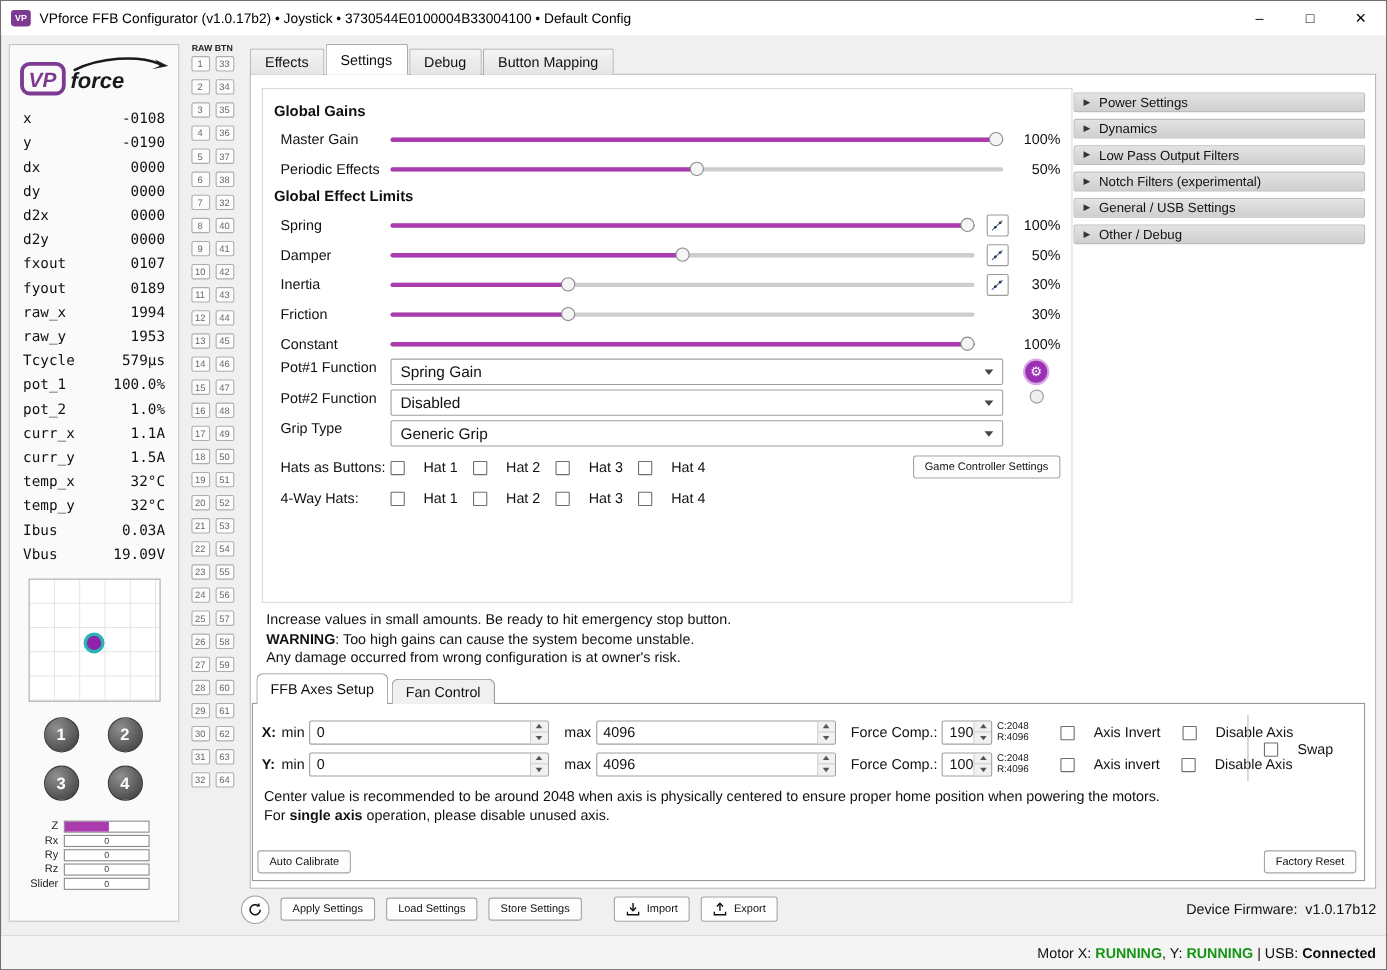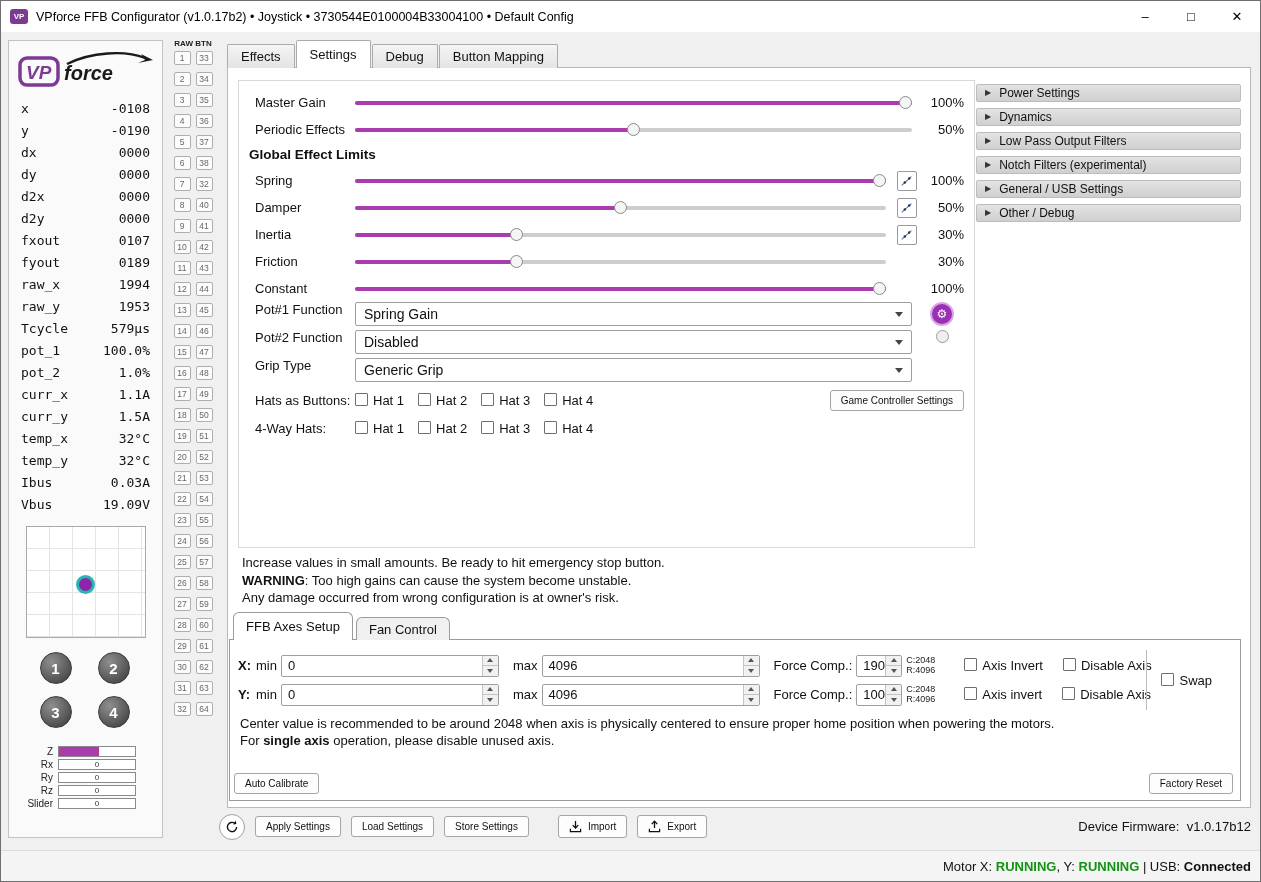--- a/index.html
+++ b/index.html
@@ -58,21 +58,21 @@
   .pct{width:44px;flex:0 0 44px;text-align:right;font-size:13px;}
   .selrow{display:flex;align-items:flex-start;height:28px;padding-left:6px;}
   .combo{flex:1;height:24px;border:1px solid #9f9f9f;border-radius:2px;background:#fff;display:flex;align-items:center;padding:0 8px;margin-right:8px;box-sizing:border-box;}
   .combo-value{font-size:14px;}
   .combo-arrow{margin-left:auto;width:0;height:0;border-left:4px solid transparent;border-right:4px solid transparent;border-top:5px solid #444;}
   .sel-slot{width:44px;flex:0 0 44px;display:flex;align-items:center;justify-content:center;}
   .gear-circle{width:24px;height:24px;border-radius:50%;background:#9b2fb5;border:2px solid #d9a6e4;color:#fff;font-size:12px;line-height:12px;display:flex;align-items:center;justify-content:center;box-sizing:border-box;}
   .knob-circle{width:13px;height:13px;border-radius:50%;border:1px solid #9a9a9a;background:#efefef;box-sizing:border-box;}
   .hatrow{display:flex;align-items:center;height:28px;padding-left:6px;}
   .hat-label{width:100px;flex:0 0 100px;}
-  .cb-item{display:flex;align-items:flex-start;margin-right:14px;font-size:13px;cursor:default;}
+  .cb-item{display:flex;align-items:flex-end;margin-right:14px;font-size:13px;cursor:default;gap:12px;}
   .checkbox{width:13px;height:13px;border:1px solid #6e6e6e;border-radius:1px;background:#fff;margin-right:5px;box-sizing:border-box;flex:0 0 13px;}
   .btn{font-family:inherit;font-size:10px;color:#111;background:#fdfdfd;border:1px solid #a5a5a5;border-radius:3px;padding:4px 10px;cursor:default;}
   .gcs-btn{margin-left:auto;}
 
   
   .accordion{position:absolute;left:748px;top:16px;width:265px;}
   .acc-item{height:18px;margin-bottom:6px;background:linear-gradient(#e3e3e3,#cfcfcf);border:1px solid #bdbdbd;border-radius:2px;display:flex;align-items:center;padding-left:8px;gap:8px;box-sizing:border-box;cursor:default;}
   .acc-arrow{font-size:8px;color:#333;line-height:8px;}
   .acc-label{font-size:12px;font-weight:normal;}
 
@@ -407,20 +407,21 @@
   <div class="main-tabs">
       <div class="tab">Effects</div>
       <div class="tab active">Settings</div>
       <div class="tab">Debug</div>
       <div class="tab">Button Mapping</div>
     </div>
 
   <div class="main-panel">
 
     <div class="settings-group">
+      <div class="sec-header">Global Gains</div>
       <div>
           <div class="srow">
             <span class="slabel">Master Gain</span>
             <div class="slider">
               <div class="slider-track"></div>
               <div class="slider-fill" style="width: 100%;"></div>
               <div class="thumb" style="left: calc(100% - 13px);"></div>
             </div>
             <span class="pct">100%</span>
           </div>

